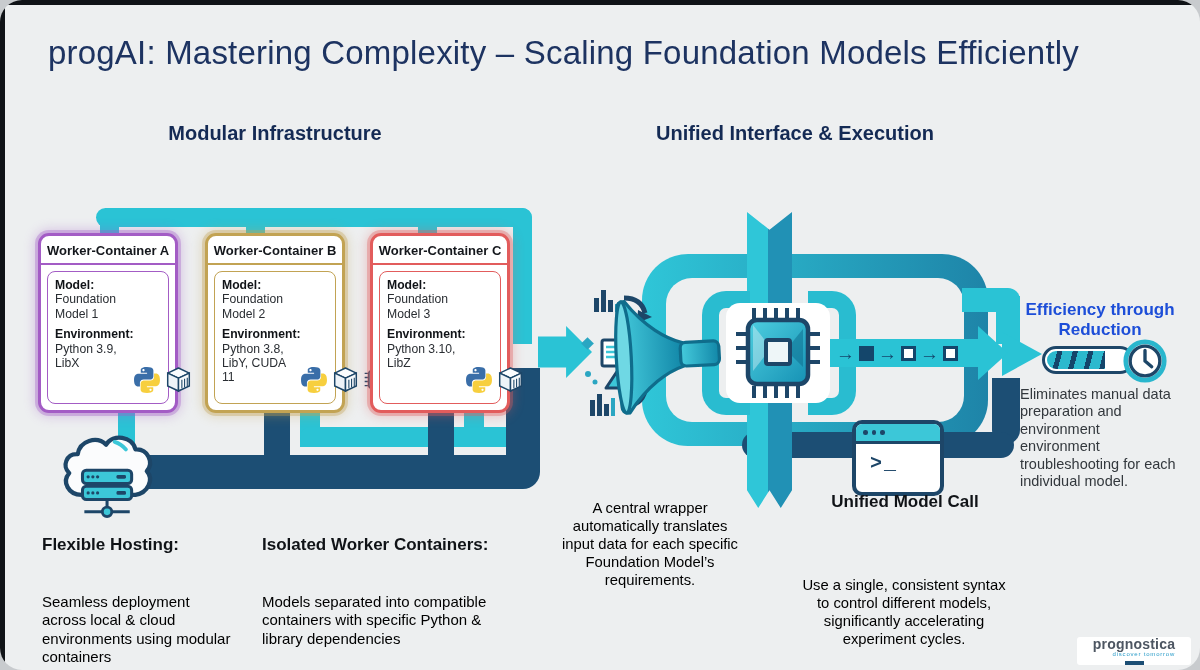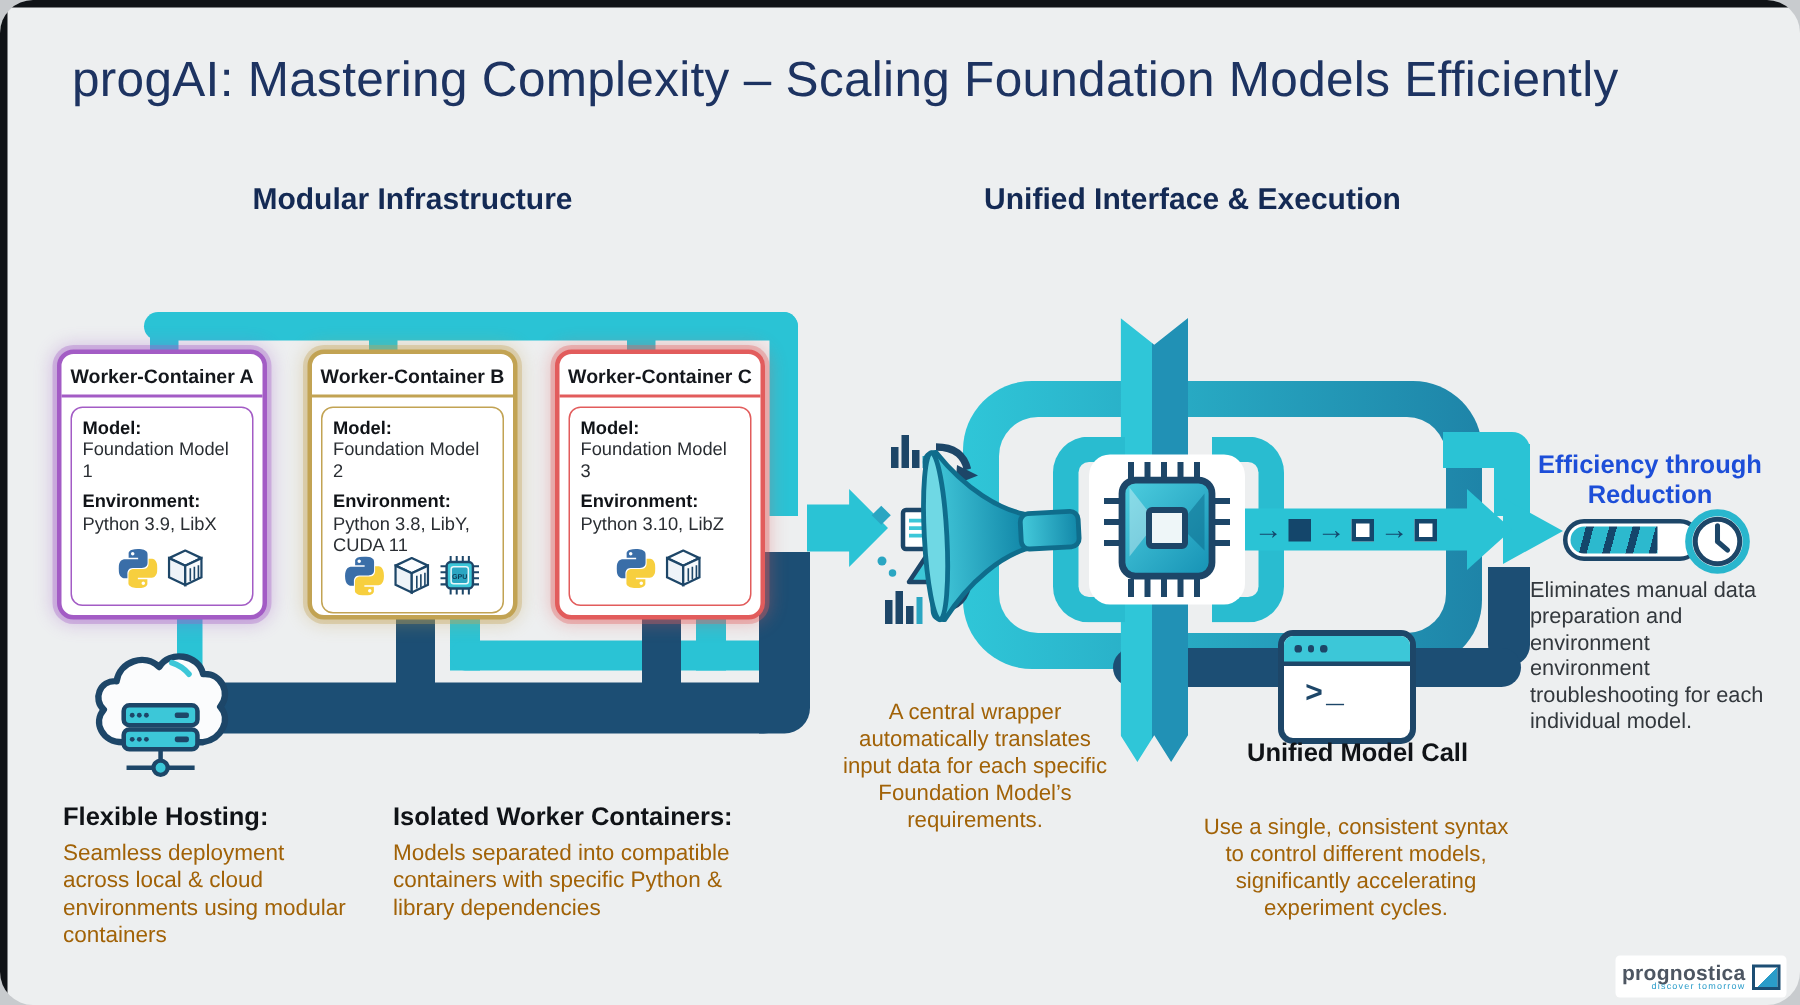--- a/index.html
+++ b/index.html
@@ -32,21 +32,21 @@
   .right-arrowhead{position:absolute;left:1002px;top:332px;width:40px;height:44px;background:#2ac3d5;z-index:1;
           clip-path:polygon(0 0,100% 50%,0 100%);}
 
   
   .card{position:absolute;top:233px;width:140px;height:180px;background:#fff;border:3px solid var(--accent);
         border-radius:11px;box-shadow:0 0 0 3px var(--glow),0 0 12px 3px var(--glow);
         z-index:3;display:flex;flex-direction:column;box-sizing:border-box;}
   .card-header{font-size:13px;font-weight:bold;color:#14171c;text-align:center;padding:7px 2px 5px;
         border-bottom:2.5px solid var(--accent);}
   .card-inner{flex:1;margin:6px;border:1.5px solid var(--accent);border-radius:8px;padding:6px 7px 4px;
-        display:flex;flex-direction:column;box-sizing:border-box;}
+        display:flex;flex-direction:row;box-sizing:border-box;}
   .card-text{font-size:12.2px;line-height:1.18;color:#2a2e33;}
   .card-label{font-weight:bold;color:#101317;}
   .env-gap{margin-top:6px;}
   .icons-row{margin-top:auto;display:flex;justify-content:center;align-items:center;gap:5px;padding-bottom:2px;}
 
   
   .chip-panel{position:absolute;left:726px;top:303px;width:104px;height:100px;background:#fff;border-radius:14px;z-index:3;}
   .chip-svg{position:absolute;left:736px;top:308px;z-index:4;}
   .funnel{position:absolute;left:612px;top:296px;z-index:2;transform:rotate(-3deg);}
   .input-cluster{position:absolute;left:580px;top:282px;z-index:2;}
@@ -73,34 +73,34 @@
   .pill{position:absolute;left:0;top:5px;width:92px;height:28px;background:#fff;border:3.5px solid #1d4668;
         border-radius:15px;box-sizing:border-box;overflow:hidden;}
   .stripes{position:absolute;left:2px;top:2px;bottom:2px;width:58px;border-radius:10px 0 0 10px;
         background:repeating-linear-gradient(105deg,#2cb9ce 0 10px,#14466b 10px 15px);}
   .clock{position:absolute;left:80px;top:-3px;}
   .eff-body{position:absolute;left:1020px;top:386px;width:160px;text-align:left;
         font-size:14.5px;line-height:1.2;color:#33383d;z-index:4;}
 
   
   .block-head{position:absolute;font-size:17px;font-weight:bold;color:#101317;z-index:4;}
-  .block-body{position:absolute;font-size:15px;line-height:1.22;color:#a16207;z-index:4;}
+  .block-body{position:absolute;font-size:15px;line-height:1.22;color:#000000;z-index:4;margin-top:33px;}
   .fh-head{left:42px;top:535px;}
   .fh-body{left:42px;top:560px;width:195px;}
   .iw-head{left:262px;top:535px;}
   .iw-body{left:262px;top:560px;width:260px;}
   .cw-body{left:560px;top:466px;width:180px;text-align:center;font-size:14.8px;}
   .um-head{left:810px;top:492px;width:190px;text-align:center;}
   .um-body{left:795px;top:543px;width:218px;text-align:center;font-size:14.8px;}
 
   .cloud-wrap{position:absolute;left:56px;top:422px;z-index:3;}
 
   
   .logo{position:absolute;left:1077px;top:637px;width:114px;height:28px;background:#fff;border-radius:3px;
-        display:flex;align-items:center;justify-content:center;gap:4px;z-index:5;}
+        display:flex;align-items:center;justify-content:center;gap:4px;z-index:5;flex-direction:column;}
   .logo-txt{display:flex;flex-direction:column;align-items:flex-end;line-height:1;}
   .logo-name{font-size:14px;font-weight:600;color:#4d5662;letter-spacing:.2px;}
   .logo-tag{font-size:6px;color:#2a9cc9;letter-spacing:.8px;}
   .logo-mark{width:19px;height:17px;border:2px solid #1c4e74;box-sizing:border-box;
         background:linear-gradient(135deg,#ffffff 52%,#2a9cc9 52%);}
 </style>
 </head>
 <body>
 
 <div class="stage">

